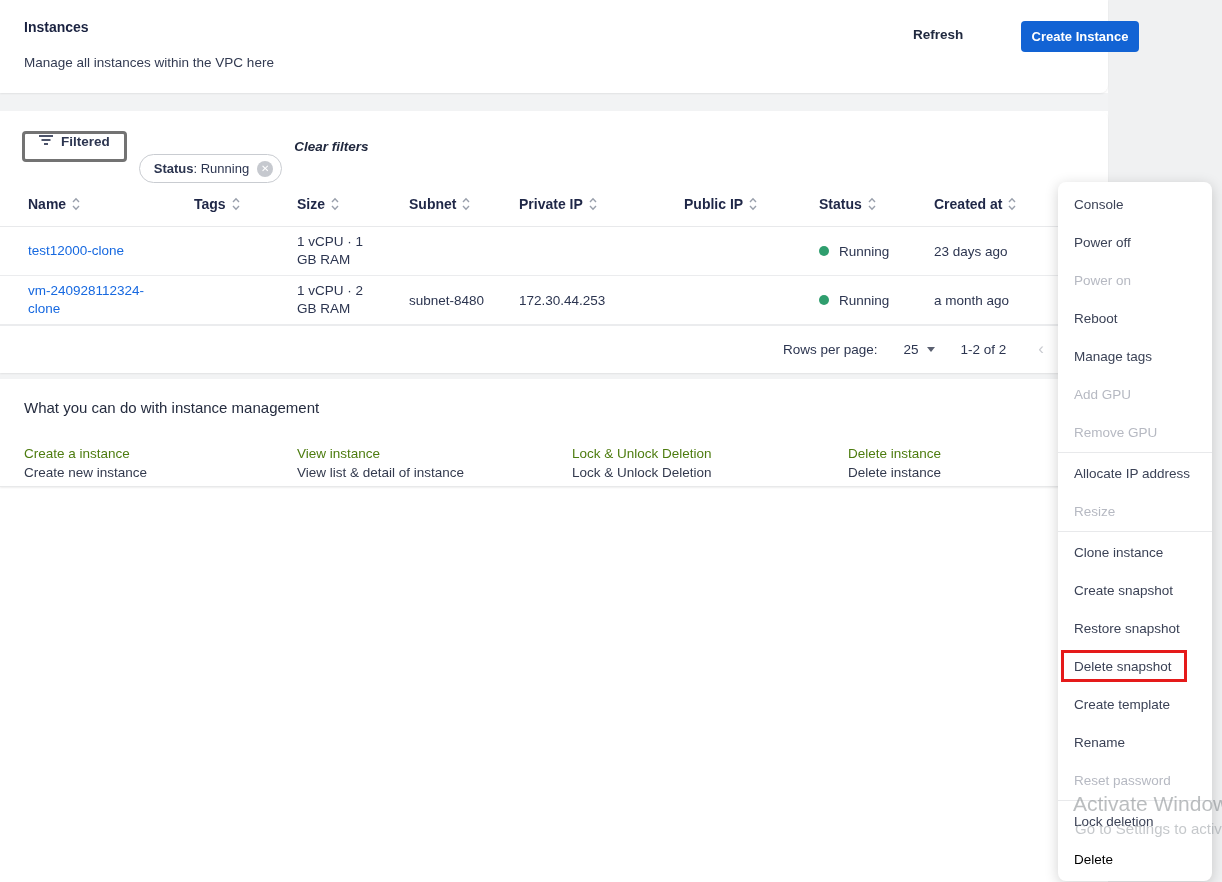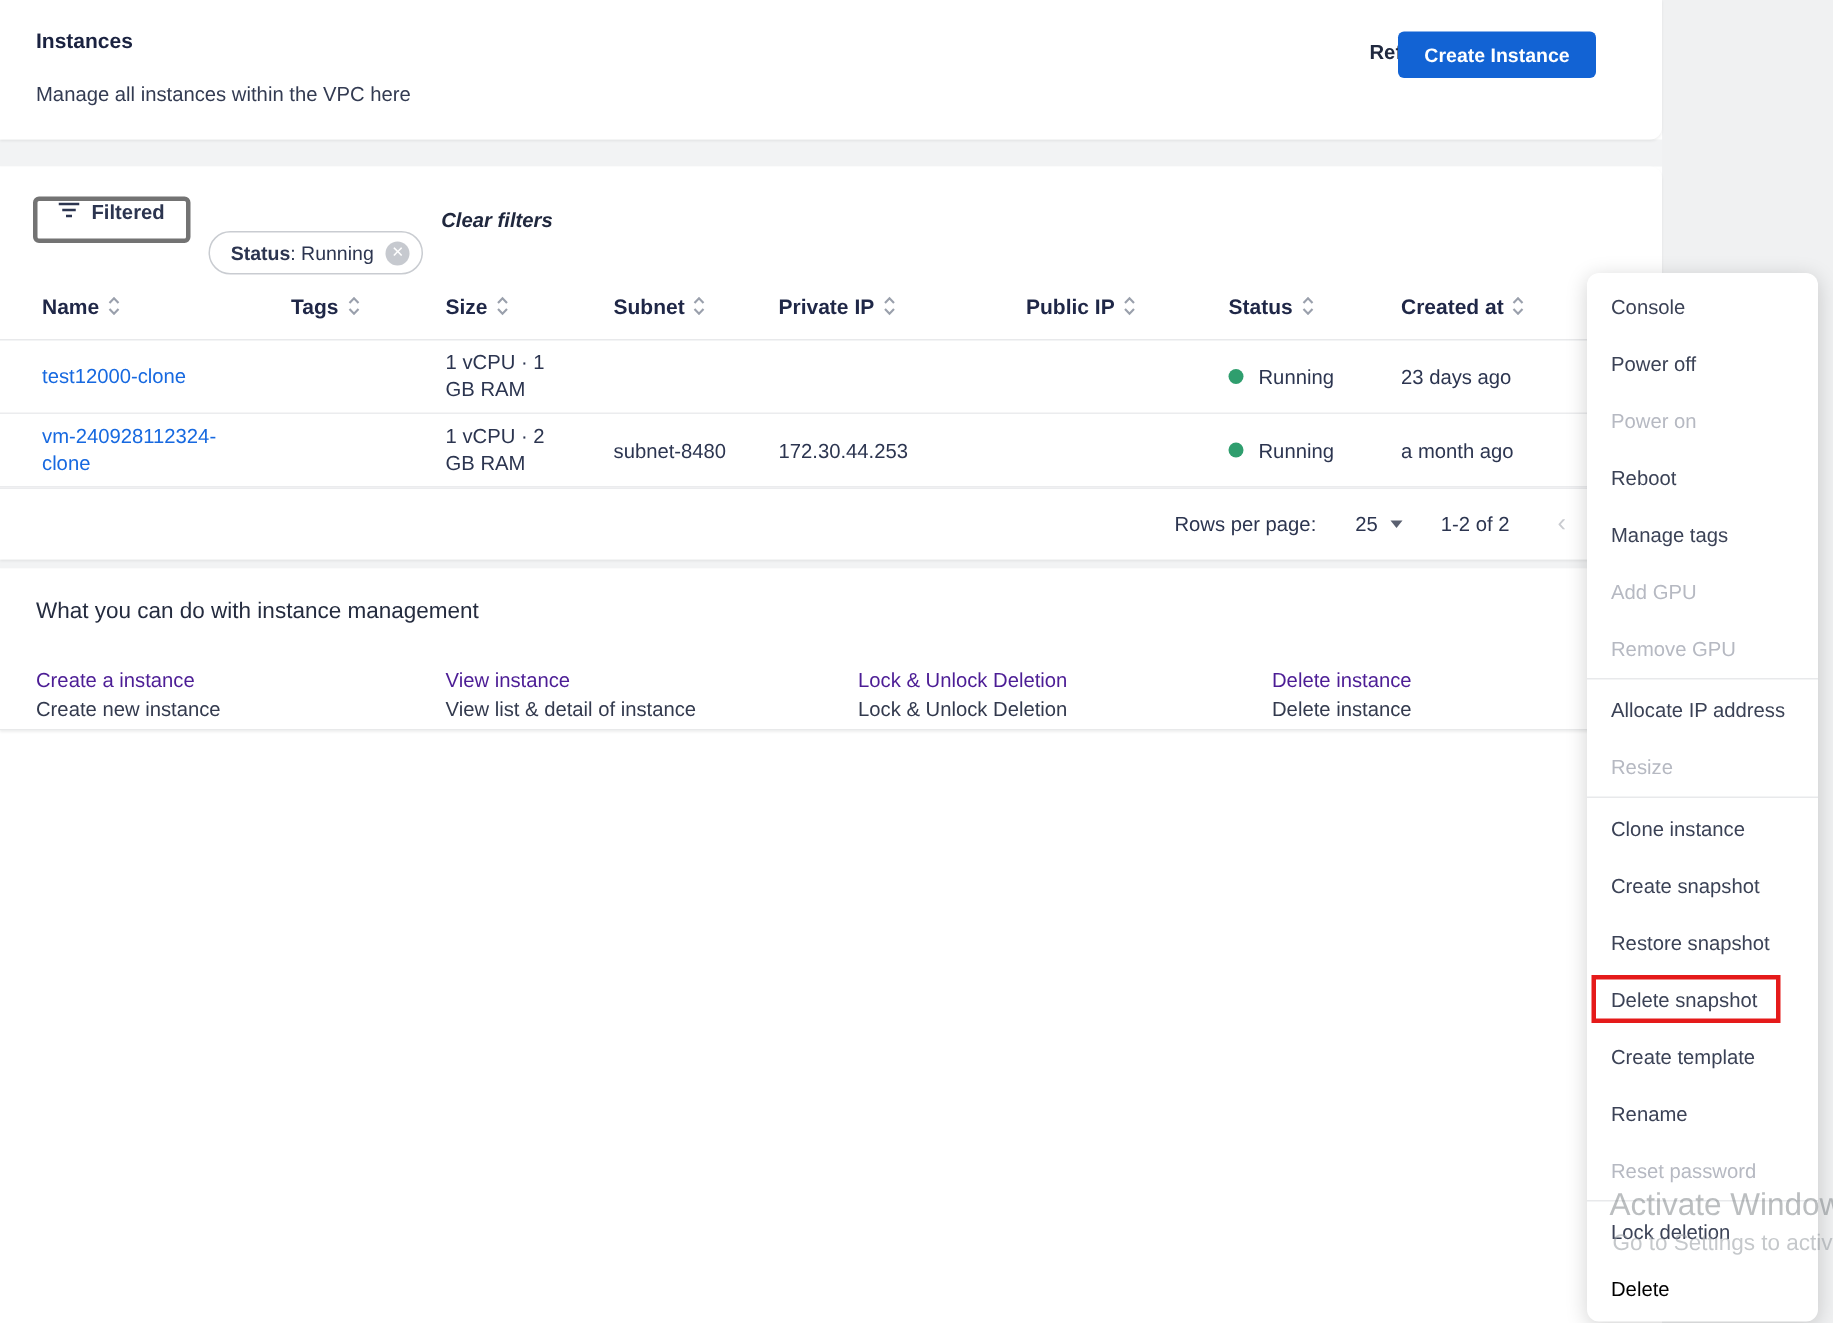--- a/index.html
+++ b/index.html
@@ -18,21 +18,21 @@
   .gap-2 { top:373px; height:6px; }
   .card { position:absolute; left:0; background:#fff; box-shadow: 0 1px 2px rgba(0,0,0,0.07); }
   .header-card { top:0; width:1108px; height:93px; border-radius:0 0 8px 0; }
   .main-card   { top:111px; width:1108px; height:262px; border-radius:0 8px 8px 0; }
   .info-card   { top:379px; width:1108px; height:108px; border-radius:0 8px 8px 0; border-bottom:1px solid #e8e9ea; }
 
   
   .page-title { position:absolute; left:24px; top:19px; font-size:14px; font-weight:bold; color:#1a2240; }
   .page-subtitle { position:absolute; left:24px; top:55px; font-size:13.5px; color:#333b52; }
   .refresh-btn { position:absolute; left:913px; top:27px; font-size:13.5px; font-weight:bold; color:#20293f; background:none; border:none; cursor:pointer; font-family:inherit; }
-  .create-btn { position:absolute; left:932px; top:21px; width:132px; height:31px; background:#1263d4; color:#fff; font-size:13px; font-weight:bold; border:none; border-radius:4px; cursor:pointer; font-family:inherit; }
+  .create-btn { position:absolute; left:1021px; top:21px; width:118px; height:31px; background:#1263d4; color:#fff; font-size:13px; font-weight:bold; border:none; border-radius:4px; cursor:pointer; font-family:inherit; }
 
   
   .filter-bar { height:71px; display:flex; align-items:center; padding:0 22px; gap:12px; }
   .filtered-btn { display:flex; align-items:flex-start; gap:8px; height:31px; padding:0 14px; border:3px solid #737373; border-radius:4px; background:#fff; font-size:13.5px; font-weight:bold; color:#2c3550; cursor:pointer; font-family:inherit; }
   .filter-chip { display:flex; align-items:center; gap:8px; height:29px; padding:0 8px 0 14px; border:1px solid #c9ccd1; border-radius:15px; background:#fff; font-size:13px; color:#2c3550;margin-top:44px; }
   .chip-field { font-weight:bold; }
   .chip-close { width:16px; height:16px; border-radius:50%; background:#c6c9cf; color:#fff; font-size:10px; line-height:16px; text-align:center; cursor:pointer; }
   .clear-filters { font-size:13.5px; font-weight:bold; color:#20283e; cursor:pointer;font-style:italic; }
 
   
@@ -49,21 +49,21 @@
   
   .pagination { height:47px; border-top:1px solid #ebecee; display:flex; align-items:center; justify-content:flex-end; gap:26px; padding-right:64px; font-size:13.5px; color:#2c3550; }
   .rpp-select { display:flex; align-items:center; gap:8px; cursor:pointer; }
   .caret-down { width:0; height:0; border-left:4px solid transparent; border-right:4px solid transparent; border-top:5px solid #5a6070; }
   .page-prev { font-size:17px; color:#c9cbd0; cursor:default; margin-left:6px; }
 
   
   .info-inner { padding:20px 24px; }
   .info-heading { font-size:15px; color:#252c3f; margin-bottom:28px; }
   .info-grid { display:grid; grid-template-columns:273px 275px 276px auto; }
-  .info-link-title { font-size:13.5px; color:#4c1d95; cursor:pointer; line-height:19px; }
+  .info-link-title { font-size:13.5px; color:#4d7c0f; cursor:pointer; line-height:19px; }
   .info-link-desc { font-size:13.5px; color:#333a4e; line-height:19px; }
 
   
   .context-menu { position:absolute; left:1058px; top:182px; width:154px; background:#fff; border-radius:8px; box-shadow:0 3px 14px rgba(0,0,0,0.18); padding:3px 0; z-index:10; }
   .menu-item { position:relative; height:38px; display:flex; align-items:center; padding-left:16px; font-size:13.5px; color:#3b4256; cursor:pointer; }
   .menu-item.disabled { color:#b6b9c2; cursor:default; }
   .menu-item.danger { color:#000000; }
   .menu-divider { height:1px; background:#e8e9eb; margin:1px 0; }
   .menu-item.highlighted .red-box { position:absolute; left:3px; top:3px; width:126px; height:32px; border:3px solid #e51a1a; pointer-events:none; }
 

